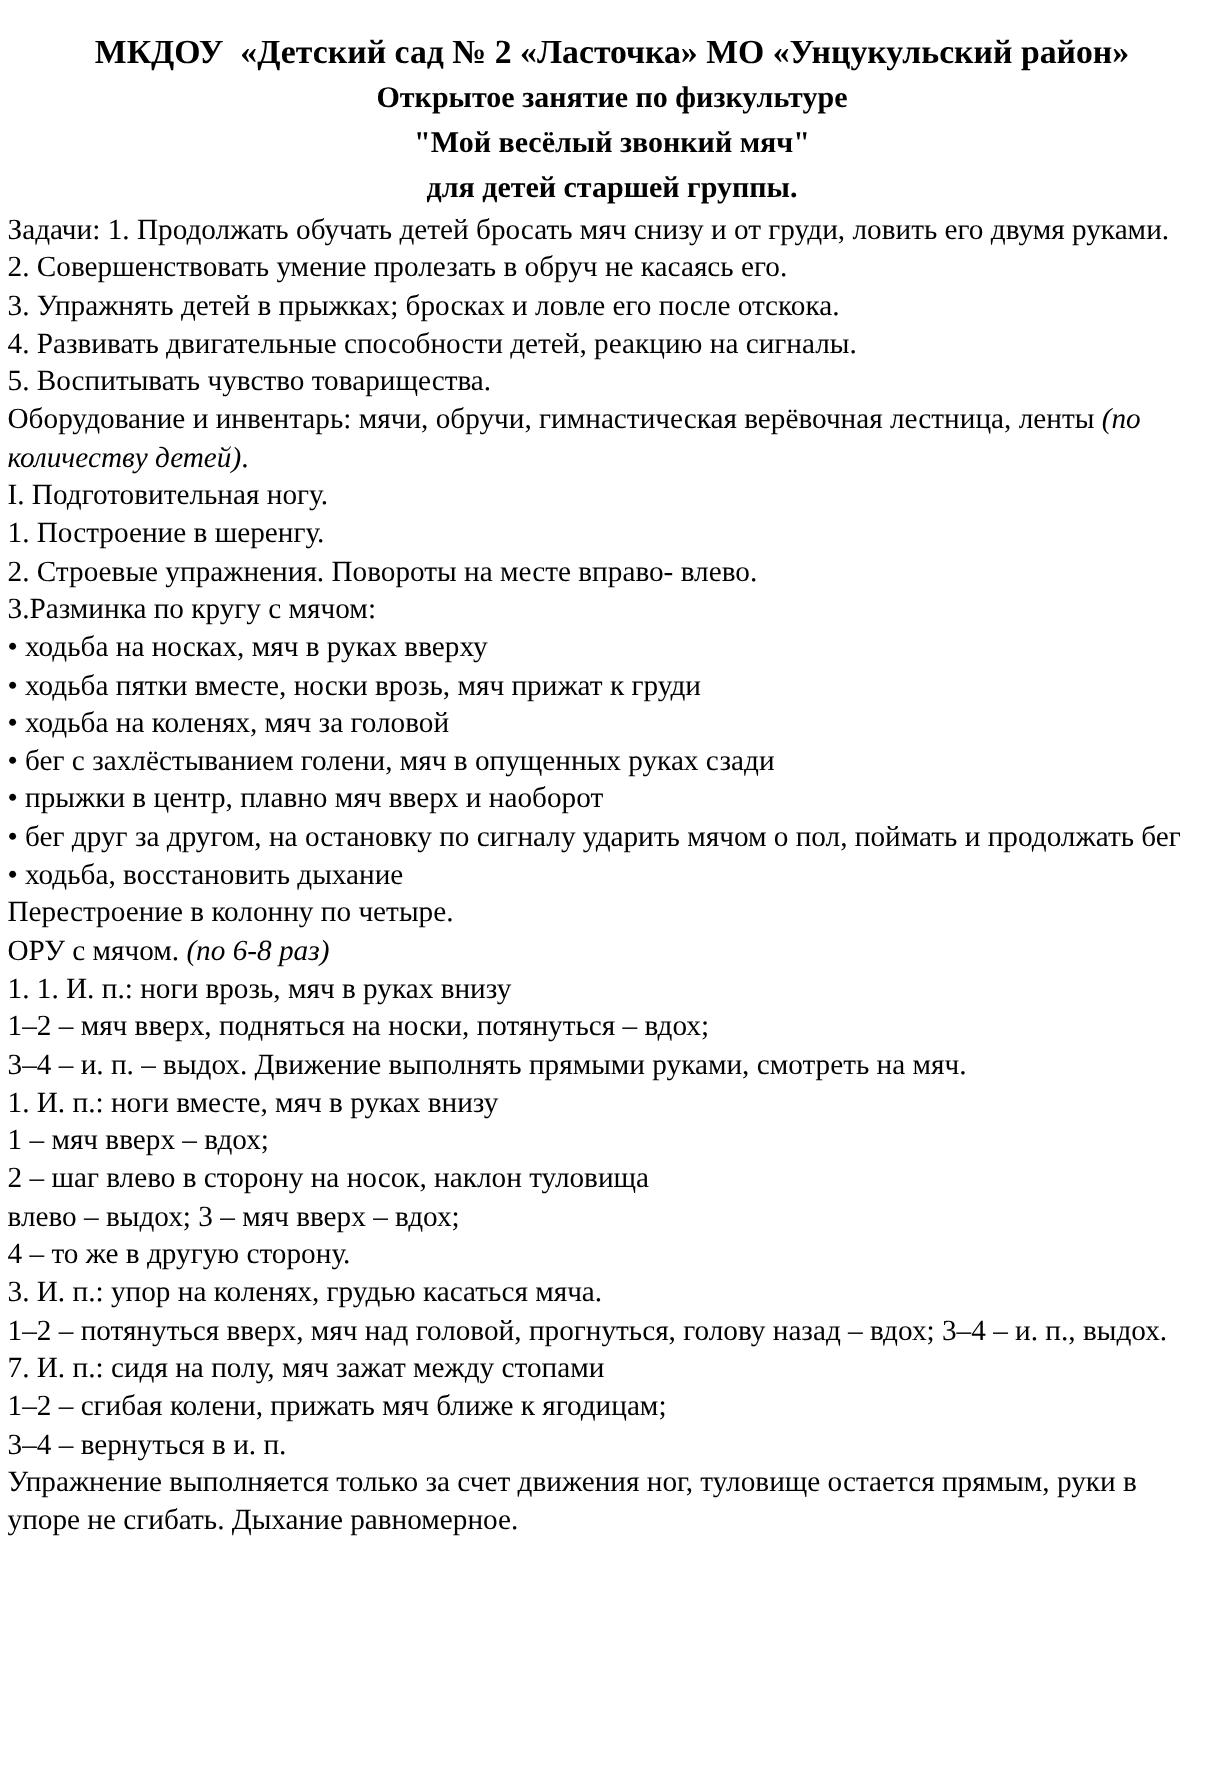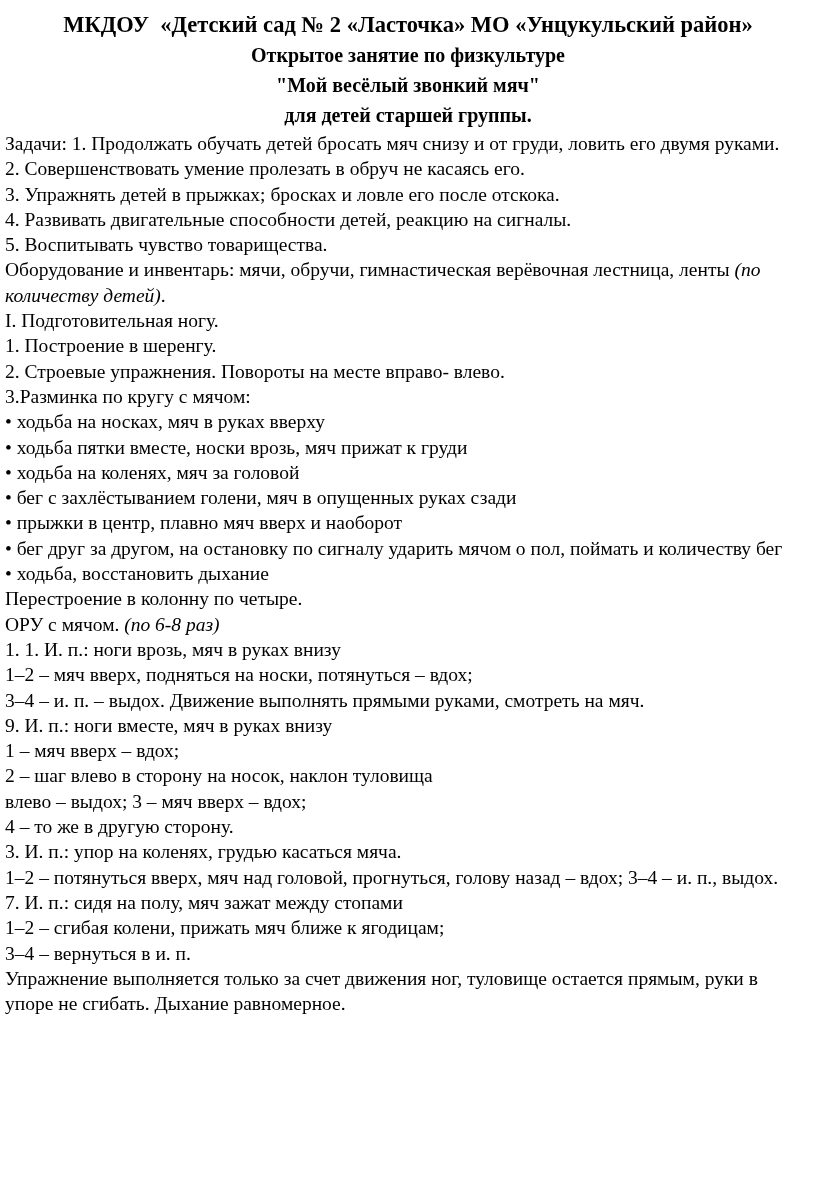--- a/index.html
+++ b/index.html
@@ -15,21 +15,21 @@
     color: #000000;
     font-family: "Liberation Serif", "DejaVu Serif", serif;
     font-size: 19.5px;
     line-height: 25.3px;
     box-sizing: border-box;
     overflow: hidden;
   }
   .title-block {
     text-align: center;
     font-weight: bold;
-    padding-top: 10px;
+    padding-top: 20px;
   }
   .title-line {
     font-size: 20px;
     line-height: 30px;
     white-space: pre-wrap;
   }
   .title-org {
     font-size: 22.5px;
     line-height: 30px;
   }
@@ -65,28 +65,28 @@
       <p class="para"><span class="u">Оборудование и инвентарь</span><span>: мячи, обручи, гимнастическая верёвочная лестница, ленты </span><span class="i">(по количеству детей)</span><span>.</span></p>
       <p class="para"><span>I. Подготовительная ногу.</span></p>
       <p class="para"><span>1. Построение в шеренгу.</span></p>
       <p class="para"><span>2. Строевые упражнения. Повороты на месте вправо- влево.</span></p>
       <p class="para"><span>3.</span><span class="u">Разминка по кругу с мячом</span><span>:</span></p>
       <p class="para"><span>• ходьба на носках, мяч в руках вверху</span></p>
       <p class="para"><span>• ходьба пятки вместе, носки врозь, мяч прижат к груди</span></p>
       <p class="para"><span>• ходьба на коленях, мяч за головой</span></p>
       <p class="para"><span>• бег с захлёстыванием голени, мяч в опущенных руках сзади</span></p>
       <p class="para"><span>• прыжки в центр, плавно мяч вверх и наоборот</span></p>
-      <p class="para"><span>• бег друг за другом, на остановку по сигналу ударить мячом о пол, поймать и количеству бег</span></p>
+      <p class="para"><span>• бег друг за другом, на остановку по сигналу ударить мячом о пол, поймать и продолжать бег</span></p>
       <p class="para"><span>• ходьба, восстановить дыхание</span></p>
       <p class="para"><span>Перестроение в колонну по четыре.</span></p>
       <p class="para"><span>ОРУ с мячом. </span><span class="i">(по 6-8 раз)</span></p>
       <p class="para"><span>1. 1. И. п.: ноги врозь, мяч в руках внизу</span></p>
       <p class="para"><span>1–2 – мяч вверх, подняться на носки, потянуться – вдох;</span></p>
       <p class="para"><span>3–4 – и. п. – выдох. Движение выполнять прямыми руками, смотреть на мяч.</span></p>
-      <p class="para"><span>9. И. п.: ноги вместе, мяч в руках внизу</span></p>
+      <p class="para"><span>1. И. п.: ноги вместе, мяч в руках внизу</span></p>
       <p class="para"><span>1 – мяч вверх – вдох;</span></p>
       <p class="para"><span>2 – шаг влево в сторону на носок, наклон туловища</span></p>
       <p class="para"><span>влево – выдох; 3 – мяч вверх – вдох;</span></p>
       <p class="para"><span>4 – то же в другую сторону.</span></p>
       <p class="para"><span>3. И. п.: упор на коленях, грудью касаться мяча.</span></p>
       <p class="para"><span>1–2 – потянуться вверх, мяч над головой, прогнуться, голову назад – вдох; 3–4 – и. п., выдох.</span></p>
       <p class="para"><span>7. И. п.: сидя на полу, мяч зажат между стопами</span></p>
       <p class="para"><span>1–2 – сгибая колени, прижать мяч ближе к ягодицам;</span></p>
       <p class="para"><span>3–4 – вернуться в и. п.</span></p>
       <p class="para"><span>Упражнение выполняется только за счет движения ног, туловище остается прямым, руки в упоре не сгибать. Дыхание равномерное.</span></p>

